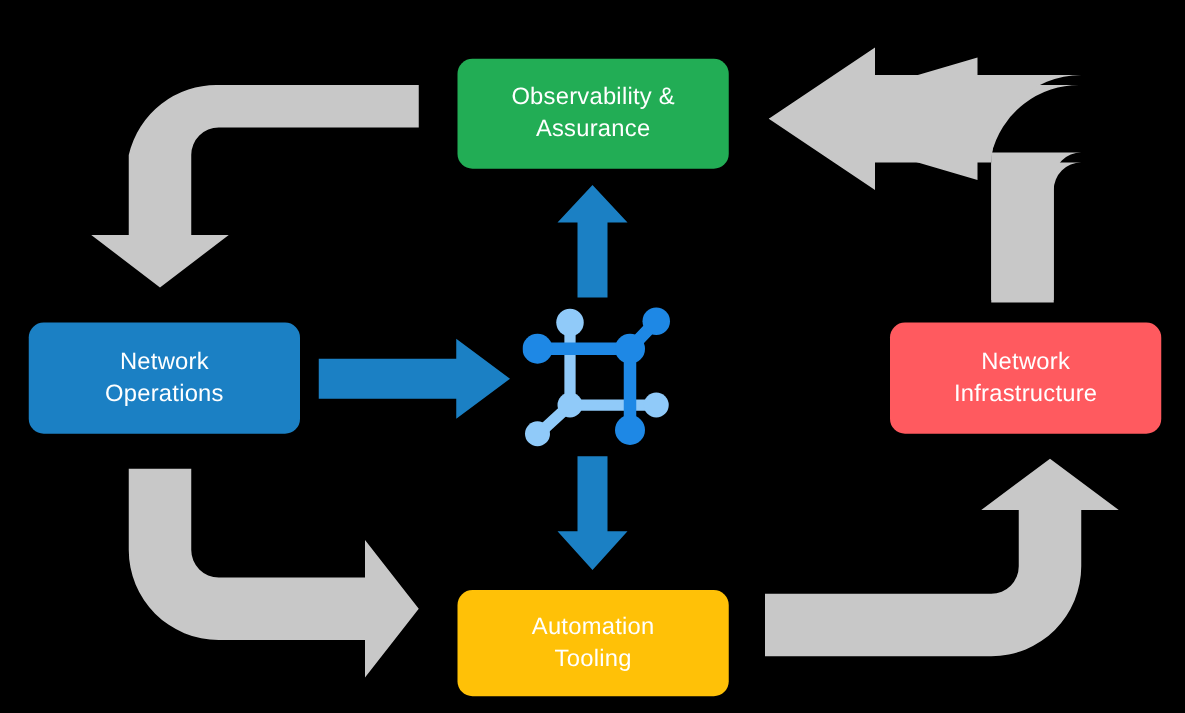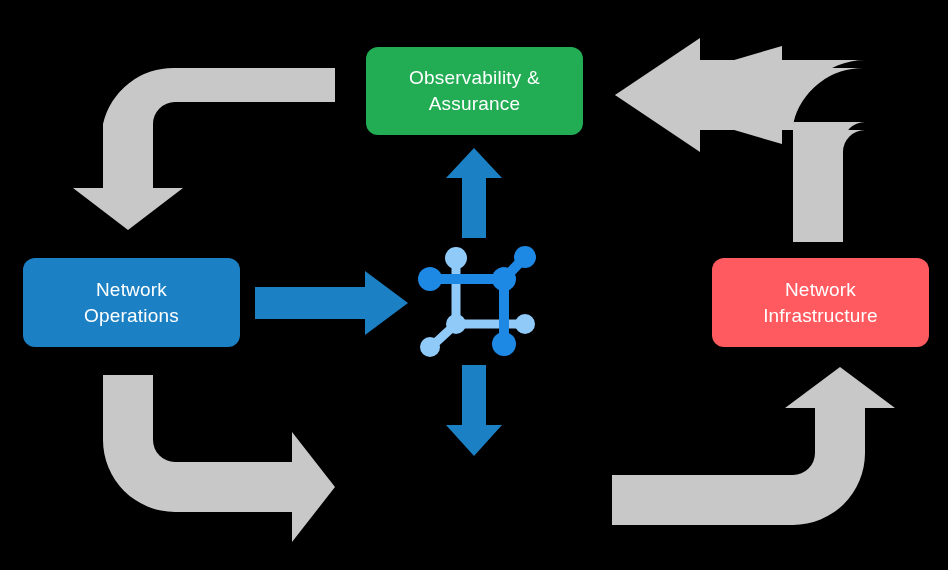--- a/index.html
+++ b/index.html
@@ -212,14 +212,16 @@
 
   <div class="node-box" id="box-observability" style="background: rgb(34, 173, 85);">Observability &amp;
 Assurance</div>
 
   <div class="node-box" id="box-network-operations" style="background: rgb(27, 128, 196);">Network
 Operations</div>
 
   <div class="node-box" id="box-network-infrastructure" style="background: rgb(255, 90, 95);">Network
 Infrastructure</div>
 
+  <div class="node-box" id="box-automation-tooling" style="background: rgb(255, 193, 7);">Automation
+Tooling</div>
 
 </div>
 
 </body></html>

